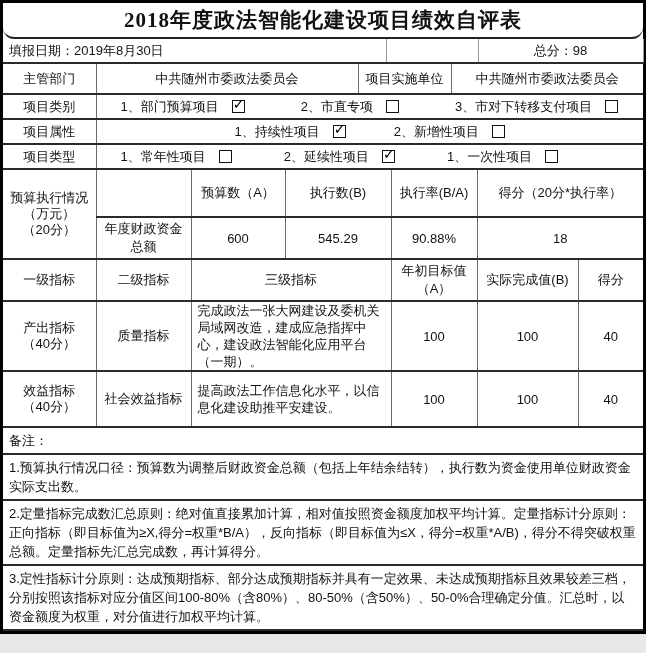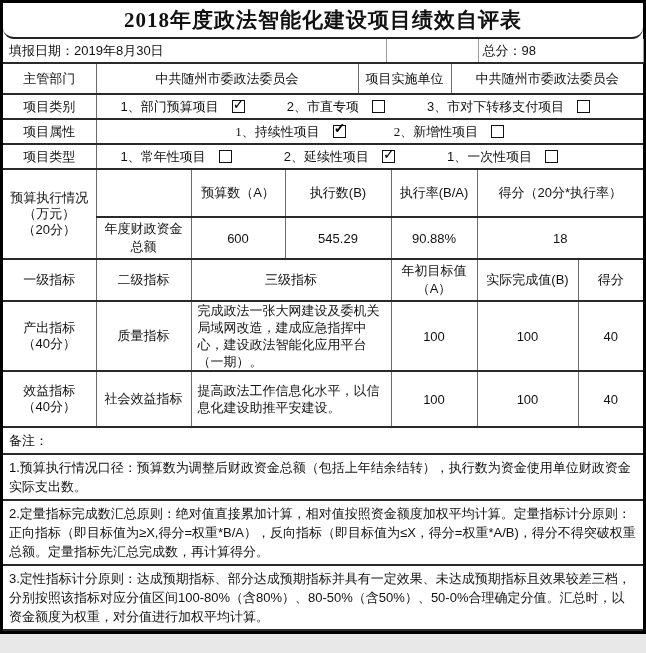--- a/index.html
+++ b/index.html
@@ -29,37 +29,37 @@
     font-size:13px;
     text-align:center; vertical-align:middle;
     padding:2px 4px;
     overflow:hidden;
     background:#fff;
   }
   td:last-child { border-right:none; }
 
   .t-date td { height:24px; border-right:1px solid #9a9a9a; }
   .t-date .left { text-align:left; padding-left:6px; }
-  .t-date .right { text-align:left; padding-right:4px;border-radius:8px; }
+  .t-date .right { text-align:center; padding-right:4px;border-radius:8px; }
 
   .t-name td { height:28px; }
   .t-dept td { height:30px; }
   .t-opt td { height:24px; }
 
   .name-val { position:relative; }
   .err-tri {
     position:absolute; top:0; left:0; width:0; height:0;
     border-top:8px solid #2d9b2d; border-right:8px solid transparent;
   }
 
   .opts { display:flex; align-items:flex-end; width:100%; }
   .opt { display:inline-flex; align-items:center; gap:13px; white-space:nowrap; }
   .opts.cat { justify-content:flex-start; padding-left:20px; }
-  .opts.cat .opt + .opt { margin-left:42px; }
-  .opts.attr { justify-content:center;font-family:Liberation Serif, serif; }
+  .opts.cat .opt + .opt { margin-left:56px; }
+  .opts.attr { justify-content:center; }
   .opts.attr .opt + .opt { margin-left:48px; }
   .opts.typ { justify-content:flex-start; padding-left:20px; }
   .opts.typ .opt + .opt { margin-left:52px; }
 
   .cb {
     display:inline-block; width:13px; height:13px;
     border:1px solid #111; position:relative; background:#fff;
     flex:0 0 auto;
   }
   .cb.checked::after {

